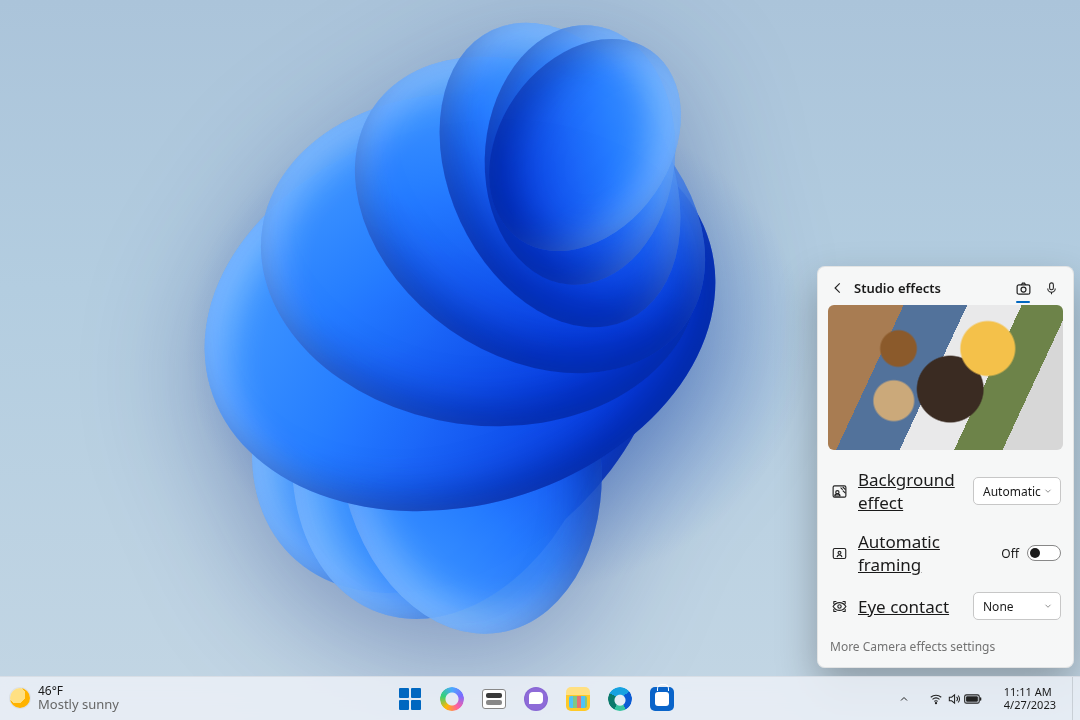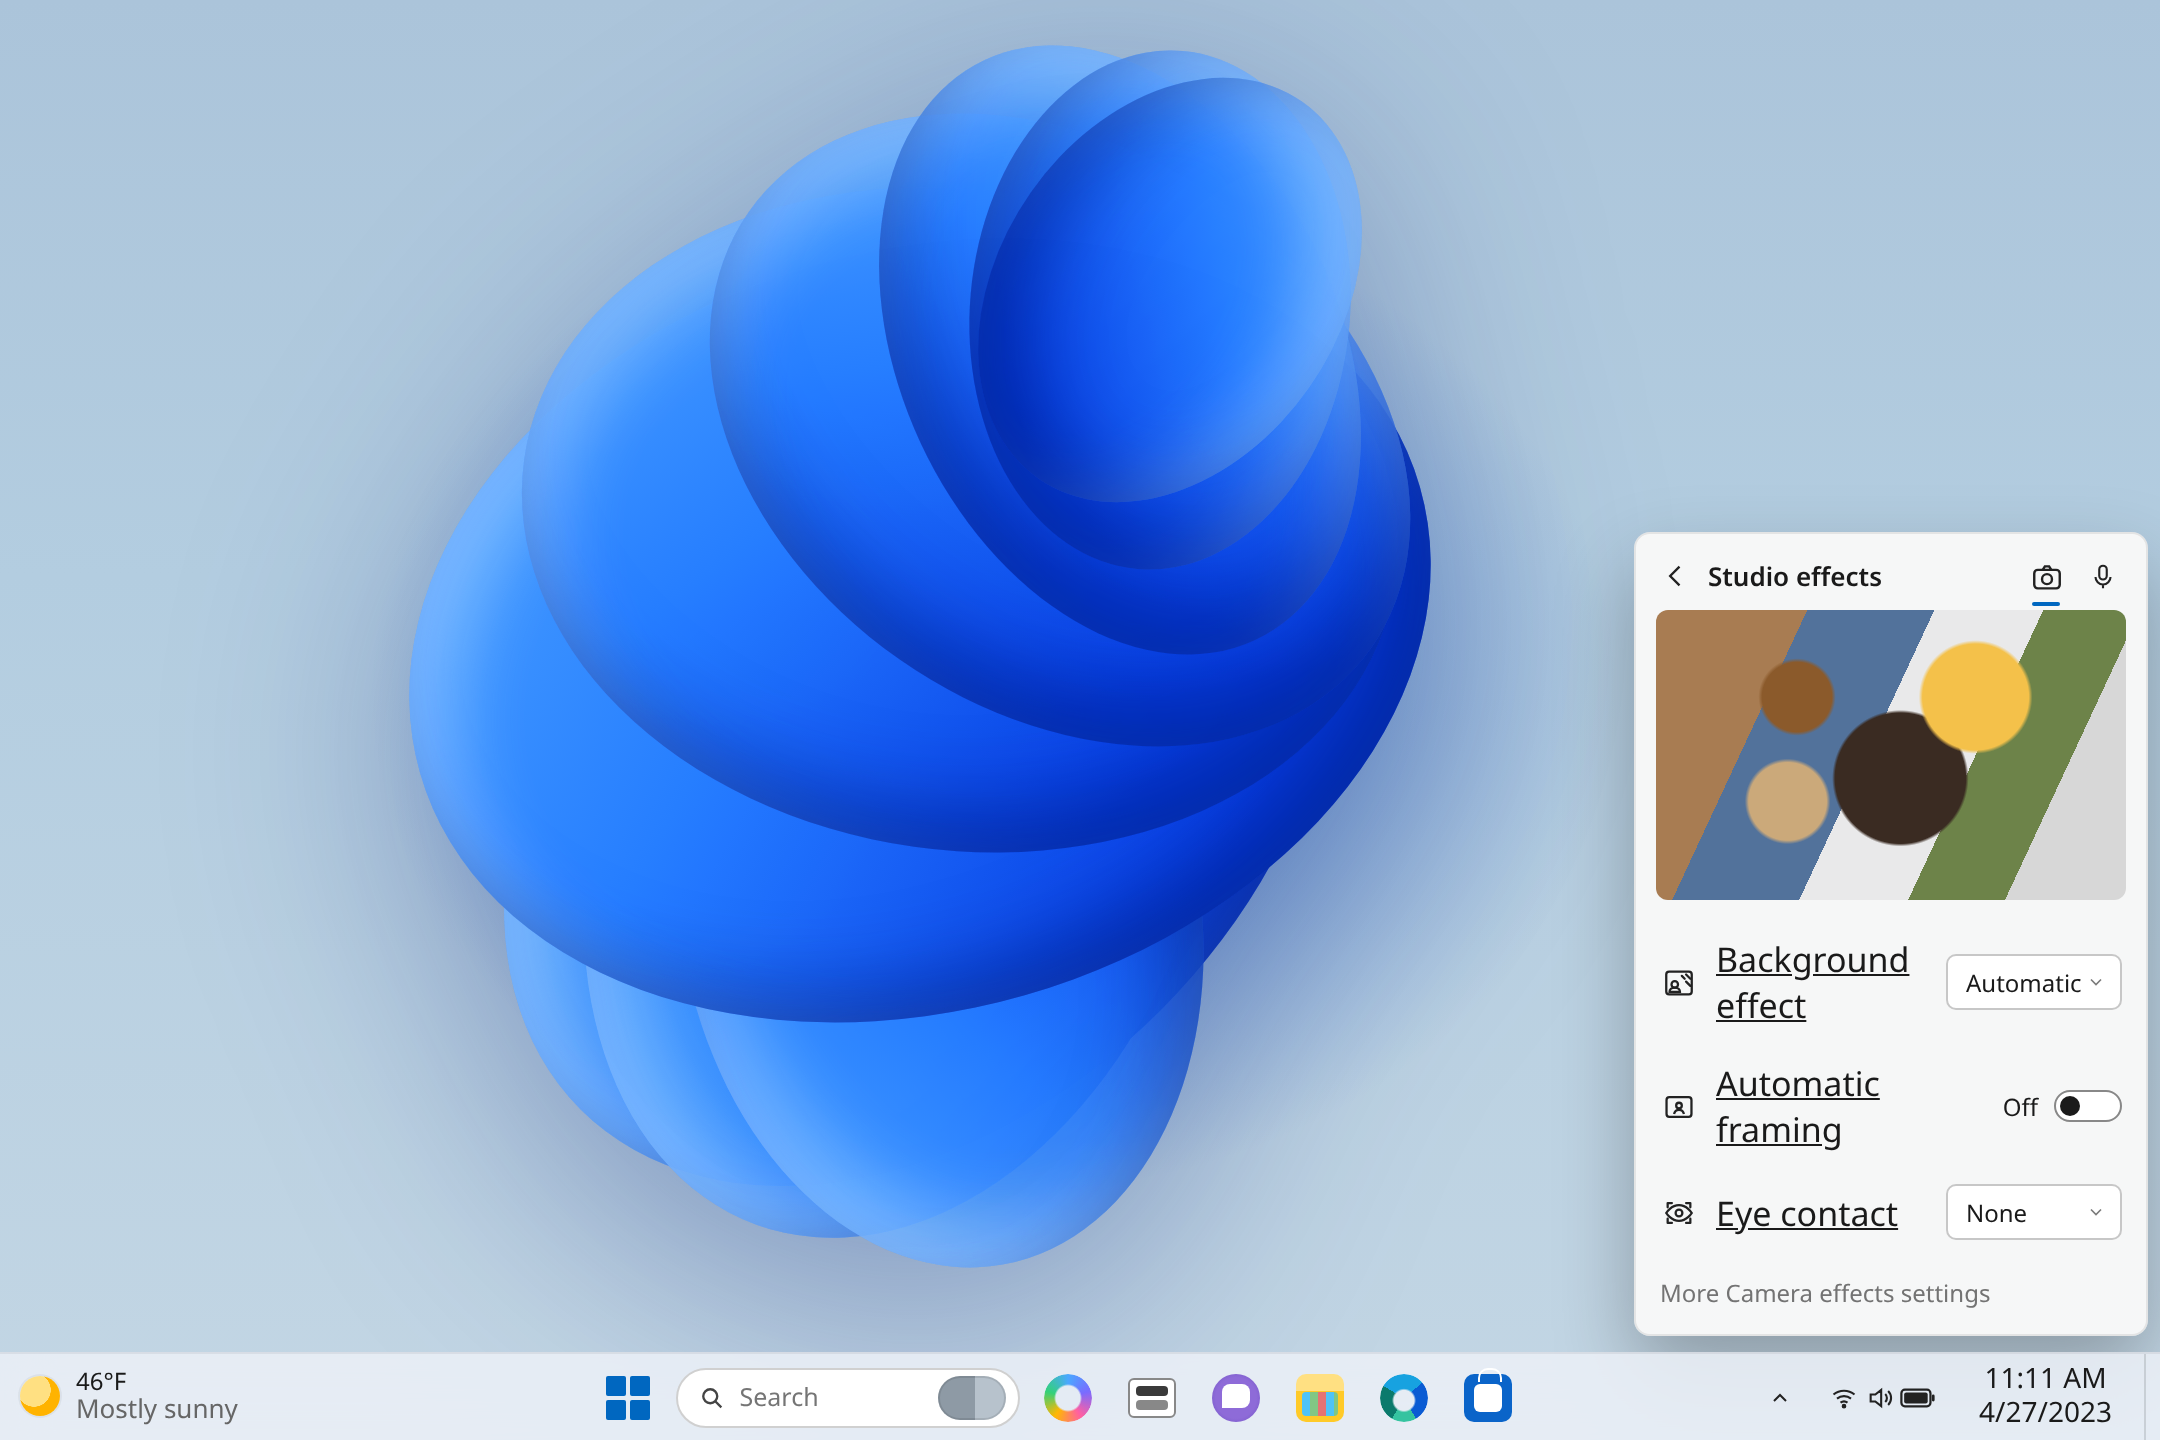--- a/index.html
+++ b/index.html
@@ -118,21 +118,21 @@
   .taskview{background:#fff;border:1px solid #888;border-radius:3px;position:relative;width:24px;height:20px;}
   .taskview::before,.taskview::after{content:"";position:absolute;background:#888;border-radius:2px;}
   .taskview::before{left:3px;right:3px;top:3px;height:5px;background:#3a3a3a}
   .taskview::after{left:3px;right:3px;bottom:3px;height:5px;}
   .copilot{background:conic-gradient(#4aa8ff,#7a6bff,#ff5fa2,#ffb703,#33d17a,#4aa8ff);border-radius:50%;
     -webkit-mask:radial-gradient(circle,transparent 0 6px,#000 7px);
             mask:radial-gradient(circle,transparent 0 6px,#000 7px);
   }
   .tb-right{display:flex;align-items:center;gap:6px;padding-right:4px;}
   .tray{display:flex;align-items:center;gap:2px;padding:0 6px;height:34px;border-radius:6px;cursor:pointer;}
-  .tiny{font-size:14px;line-height:1.15;color:#1a1a1a;text-align:center;padding:0 4px;}
+  .tiny{font-size:11px;line-height:1.15;color:#1a1a1a;text-align:left;padding:0 4px;}
   .showdesk{width:4px;height:44px;border-left:1px solid rgba(0,0,0,0.12);}
 
   svg{display:block}
 </style>
 </head>
 <body>
 
 <div class="bloom">
   <div class="petal p7"></div>
     <div class="petal p8"></div>
@@ -237,30 +237,20 @@
 
   <div class="tb-center">
     <div class="tico">
       <div class="winLogo">
           <span></span>
           <span></span>
           <span></span>
           <span></span>
         </div>
     </div>
-    <div class="searchpill">
-      <span>
-        <svg width="14" height="14" viewBox="0 0 24 24" fill="none" stroke="#444" stroke-width="2">
-            <circle cx="10.5" cy="10.5" r="6"></circle>
-            <path d="M20 20l-5-5"></path>
-          </svg>
-      </span>
-      <input placeholder="Search" style="">
-      <div class="pill-img"></div>
-    </div>
     <div class="tico">
         <div class="appico copilot"></div>
       </div>
     <div class="tico">
         <div class="taskview"></div>
       </div>
     <div class="tico">
         <div class="appico chat"></div>
       </div>
     <div class="tico">

